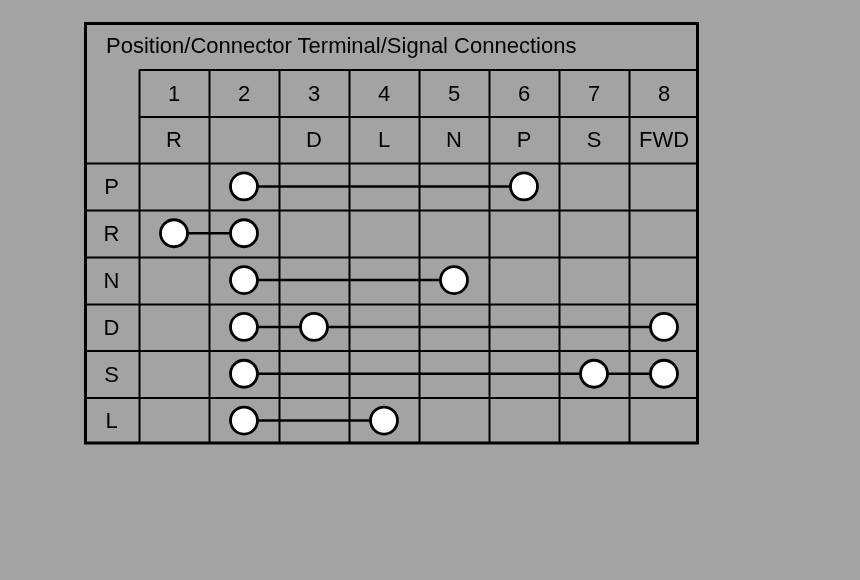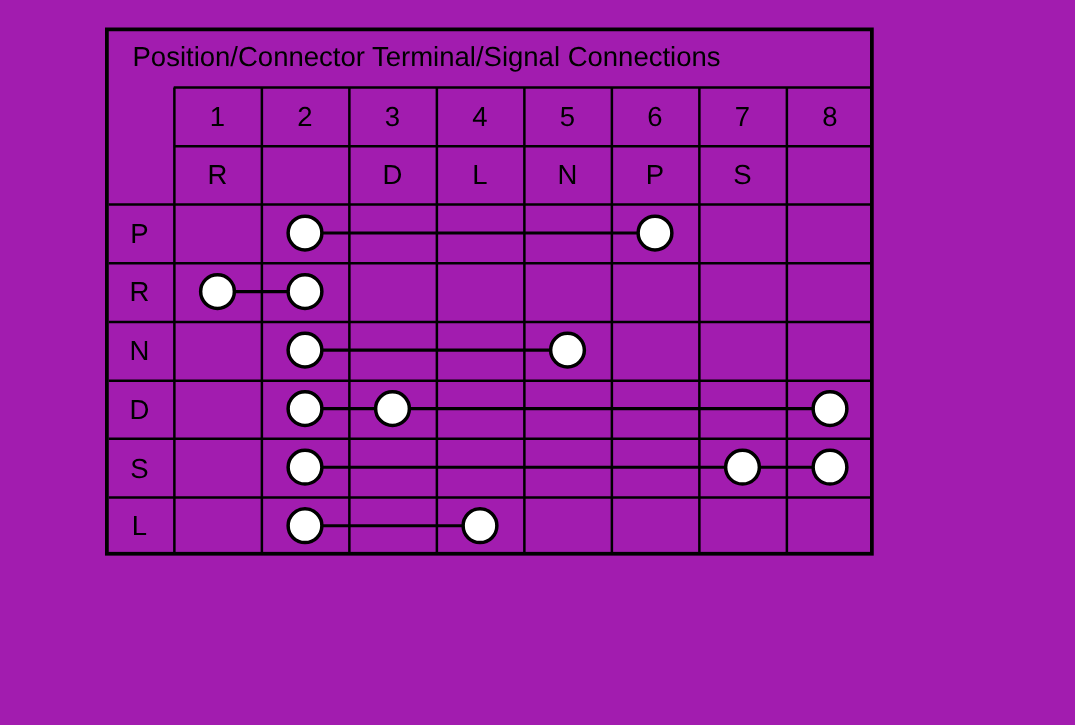--- a/index.html
+++ b/index.html
@@ -1,19 +1,19 @@
 <!DOCTYPE html>
 <html><head>
 <meta charset="utf-8">
 <style>
   html,body{margin:0;padding:0;background:#ffffff;}
   #canvas{
     position:relative;
     width:860px;height:580px;
-    background:#a21caf;
+    background:#a3a3a3;
     font-family:"Liberation Sans", sans-serif;
     color:#000000;
     overflow:hidden;
   }
   #grid-svg{position:absolute;left:0;top:0;}
   .cell{
     position:absolute;
     display:flex;align-items:center;justify-content:center;
     font-size:22px;line-height:1;color:#000;
     white-space:nowrap;
@@ -99,20 +99,21 @@
   <div class="cell thdr c5">6</div>
   <div class="cell thdr c6">7</div>
   <div class="cell thdr c7">8</div>
 
   <div class="cell shdr c0">R</div>
   <div class="cell shdr c2">D</div>
   <div class="cell shdr c3">L</div>
   <div class="cell shdr c4">N</div>
   <div class="cell shdr c5">P</div>
   <div class="cell shdr c6">S</div>
+  <div class="cell shdr c7">FWD</div>
 
   <div class="cell plbl" style="top:163px;">P</div>
   <div class="cell plbl" style="top:210px;">R</div>
   <div class="cell plbl" style="top:257px;">N</div>
   <div class="cell plbl" style="top:304px;">D</div>
   <div class="cell plbl" style="top:351px;">S</div>
   <div class="cell plbl" style="top:397px;">L</div>
 
 </div>
 

